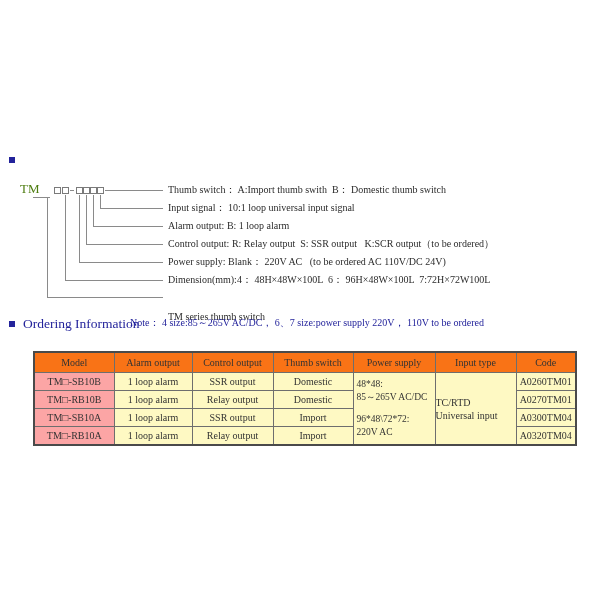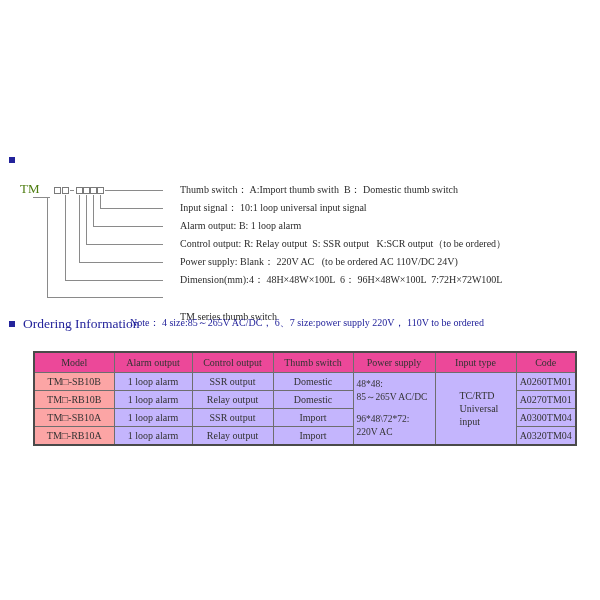--- a/index.html
+++ b/index.html
@@ -24,42 +24,42 @@
   .code-prefix {
     position:absolute; left:20px; top:181px; font-size:13px; color:#4d7c0f;
   }
   .code-box {
     position:absolute; top:187px; width:7px; height:7px;
     border:1px solid #7a7a7a; box-sizing:border-box; background:#fff;
   }
   .hline { position:absolute; height:1px; background:#8a8a8a; }
   .vline { position:absolute; width:1px; background:#8a8a8a; }
   .diagram-label {
-    position:absolute; left:180px; font-size:10px; color:#2b2b2b;
+    position:absolute; left:168px; font-size:10px; color:#2b2b2b;
     white-space:pre; line-height:12px; height:12px;
   }
   
   table.order {
     position:absolute; left:33px; top:351px; width:542px;
     border-collapse:collapse; table-layout:fixed;
     font-size:10px; color:#333; border:2px solid #4a4a4a;
   }
   table.order th, table.order td {
     border:1px solid #6e6e6e; padding:0; text-align:center;
     font-weight:normal; overflow:hidden;
   }
-  table.order th { height:19px; background:#ec4899; }
-  table.order td { height:17px; background:#c4b5fd; }
+  table.order th { height:19px; background:#f97316; }
+  table.order td { height:17px; background:#fef9c3; }
   table.order td.model { background:#fca5a5; }
   table.order td.ps {
     text-align:left; vertical-align:middle; padding-left:3px;
     font-size:9.5px; white-space:nowrap; line-height:13px;
   }
   table.order td.it {
-    text-align:left; vertical-align:middle; padding-left:24px; line-height:13px;
+    text-align:left; vertical-align:middle; padding-left:0; line-height:13px;
   }
   .ps-gap { height:9px; }
 </style>
 </head>
 <body>
 
 <div class="section-heading" style="top:157px;">
   <span class="bullet"></span>
 </div>
 

